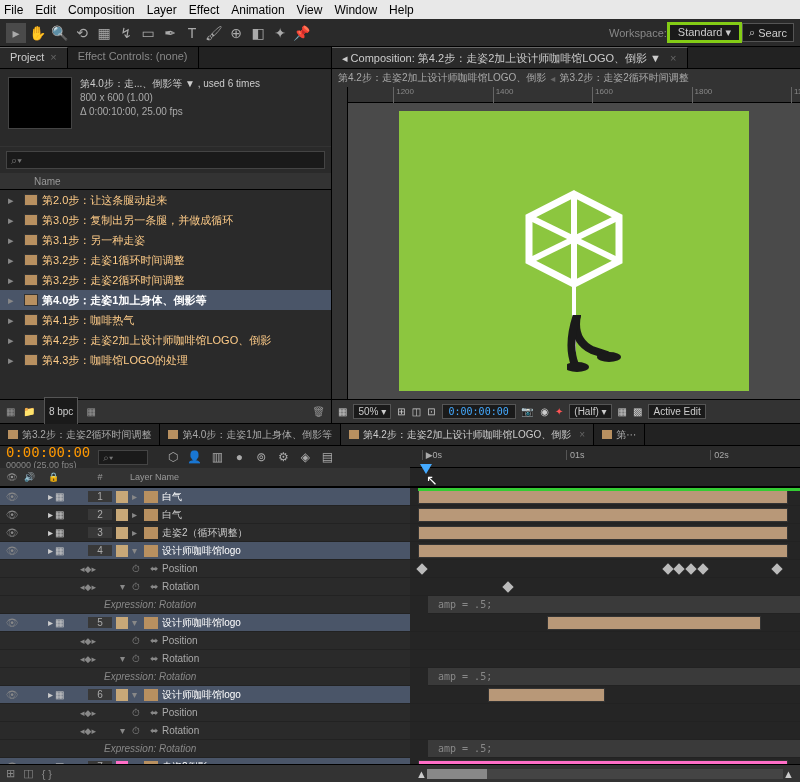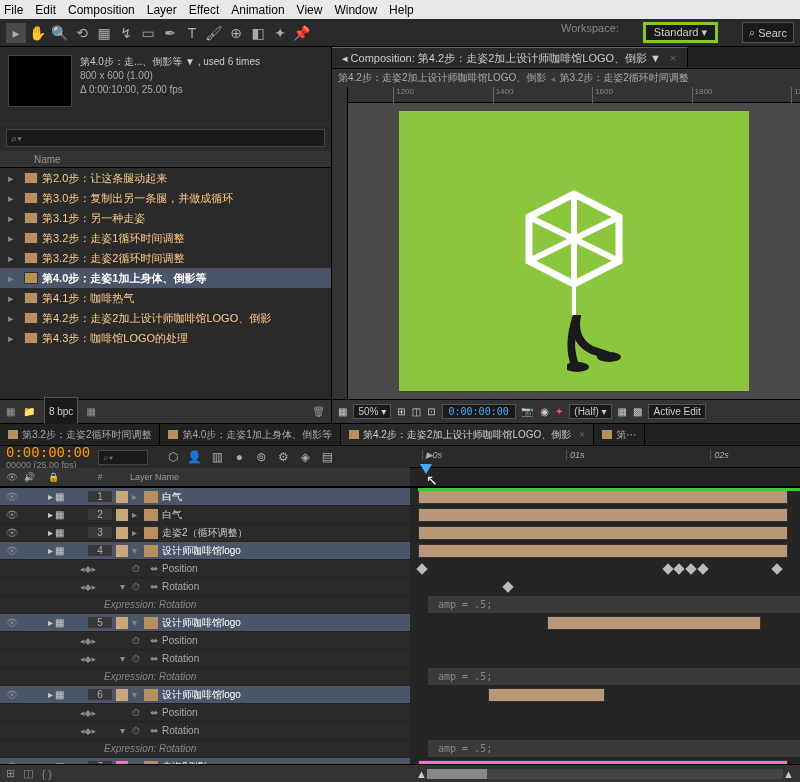--- a/index.html
+++ b/index.html
@@ -5,21 +5,21 @@
 * { margin: 0; padding: 0; box-sizing: border-box; font-family: "Segoe UI", Tahoma, sans-serif; }
 body { background: #2a2a2a; color: #ccc; font-size: 11px; overflow: hidden; width: 800px; height: 782px; }
 
 .menubar { background: #e8e8e8; color: #000; height: 19px; display: flex; align-items: center; padding: 0 4px; gap: 12px; font-size: 12px; }
 .menubar span { cursor: default; }
 
 .toolbar { background: #2a2a2a; height: 28px; border-bottom: 1px solid #000; display: flex; align-items: center; padding: 0 6px; gap: 6px; }
 .tool-group { display: flex; gap: 2px; align-items: center; }
 .tool-btn { width: 20px; height: 20px; display: flex; align-items: center; justify-content: center; color: #aaa; cursor: pointer; font-size: 14px; }
 .tool-btn.active { background: #4a4a4a; }
-.workspace-area { margin-left: auto; display: flex; gap: 24px; color: #888; }
+.workspace-area { margin-left: auto; display: flex; align-items: center; gap: 0; color: #888; }
 .workspace-sel { background: #1a1a1a; border: 3px solid #84cc16; color: #ccc; padding: 1px 8px; font-size: 11px; }
 .search-btn { background: #1a1a1a; border: 1px solid #555; color: #ccc; padding: 2px 6px; display: flex; align-items: center; gap: 3px; }
 
 .top-panels { display: flex; height: 376px; }
 
 .project-panel { width: 332px; background: #2a2a2a; border-right: 1px solid #000; display: flex; flex-direction: column; }
 .panel-tabs { display: flex; height: 22px; background: #222; border-bottom: 1px solid #000; }
 .panel-tab { padding: 3px 10px; font-size: 11px; color: #888; border-right: 1px solid #000; cursor: pointer; }
 .panel-tab.active { background: #2a2a2a; color: #ccc; border-top: 1px solid #666; }
 .panel-tab .close-x { margin-left: 6px; color: #666; }
@@ -83,21 +83,21 @@
 .tl-layer-cols { display: flex; height: 18px; background: #333; font-size: 9px; color: #999; align-items: center; }
 .lc-eye { width: 24px; text-align: center; }
 .lc-lock { width: 24px; }
 .lc-av { width: 40px; }
 .lc-num { width: 24px; text-align: center; }
 .lc-color { width: 14px; }
 .lc-name { flex: 1; padding-left: 4px; }
 
 .tl-right-header { flex: 1; position: relative; background: #252525; }
 .time-ruler { height: 22px; background: #2a2a2a; border-bottom: 1px solid #000; position: relative; font-size: 9px; color: #aaa; }
-.time-mark { position: absolute; top: 4px; border-left: 1px solid #555; padding-left: 3px; font-style: italic; }
+.time-mark { position: absolute; top: 4px; border-left: 1px solid #555; padding-left: 3px; }
 .playhead { position: absolute; left: 10px; top: 18px; width: 0; height: 0; border-left: 6px solid transparent; border-right: 6px solid transparent; border-top: 10px solid #4af; z-index: 10; }
 .cursor-arrow { position: absolute; left: 16px; top: 26px; font-size: 14px; color: #fff; z-index: 11; }
 .work-area { position: absolute; top: 0; left: 8px; right: 0; height: 6px; background: #664; }
 
 .tl-body { flex: 1; display: flex; overflow-y: auto; background: #2a2a2a; }
 .tl-left { width: 410px; }
 .tl-right { flex: 1; position: relative; background: #252525; }
 
 .layer-row { display: flex; align-items: center; height: 18px; border-bottom: 1px solid #222; font-size: 10px; }
 .layer-row.selected { background: #4a5568; }
@@ -170,20 +170,24 @@
     <div class="search-btn">
         <span>⌕</span>
         <span>Searc</span>
       </div>
   </div>
 </div>
 
 <div class="top-panels">
 
   <div class="project-panel">
+    <div class="panel-tabs">
+      <div class="panel-tab active"><span>Project</span><span class="close-x">×</span></div>
+      <div class="panel-tab">Effect Controls: (none)</div>
+    </div>
     <div class="comp-info">
       <div class="comp-thumb"></div>
       <div class="comp-meta">
         <div class="title">第4.0步：走...、倒影等 ▼ , used 6 times</div>
         <div>800 x 600 (1.00)</div>
         <div>Δ 0:00:10:00, 25.00 fps</div>
       </div>
     </div>
     <div class="search-row">
       <input class="search-input" placeholder="⌕▾" style="">

